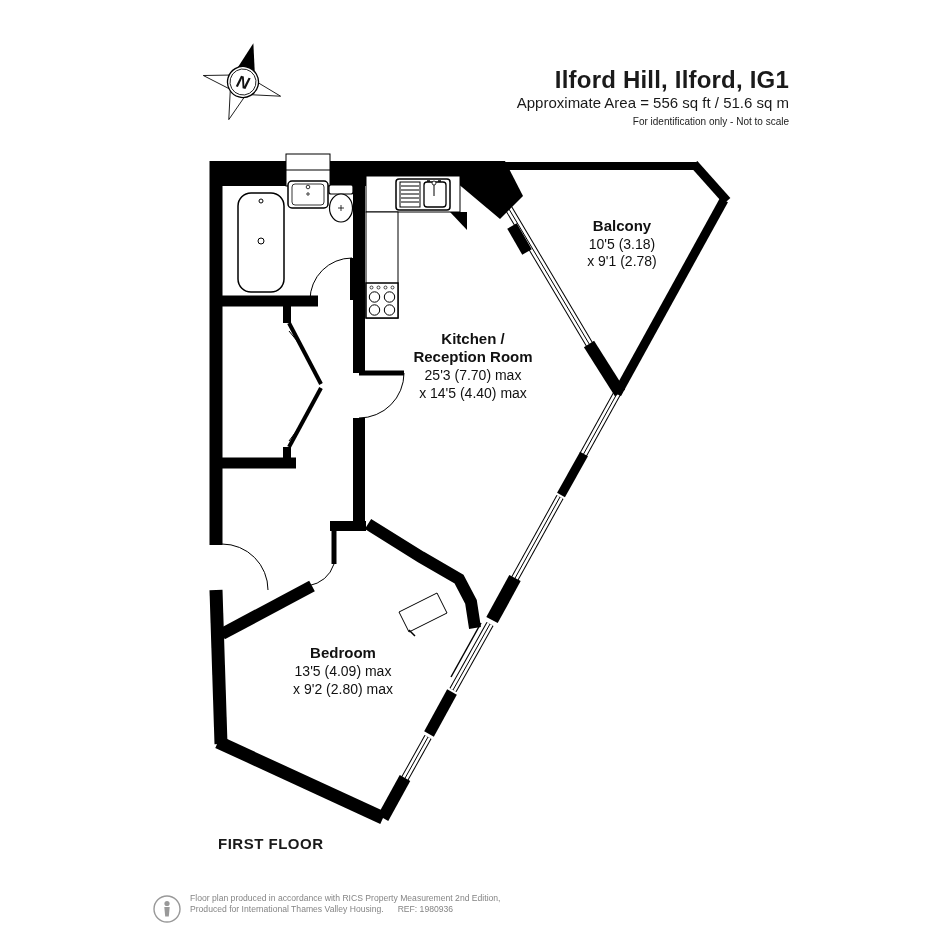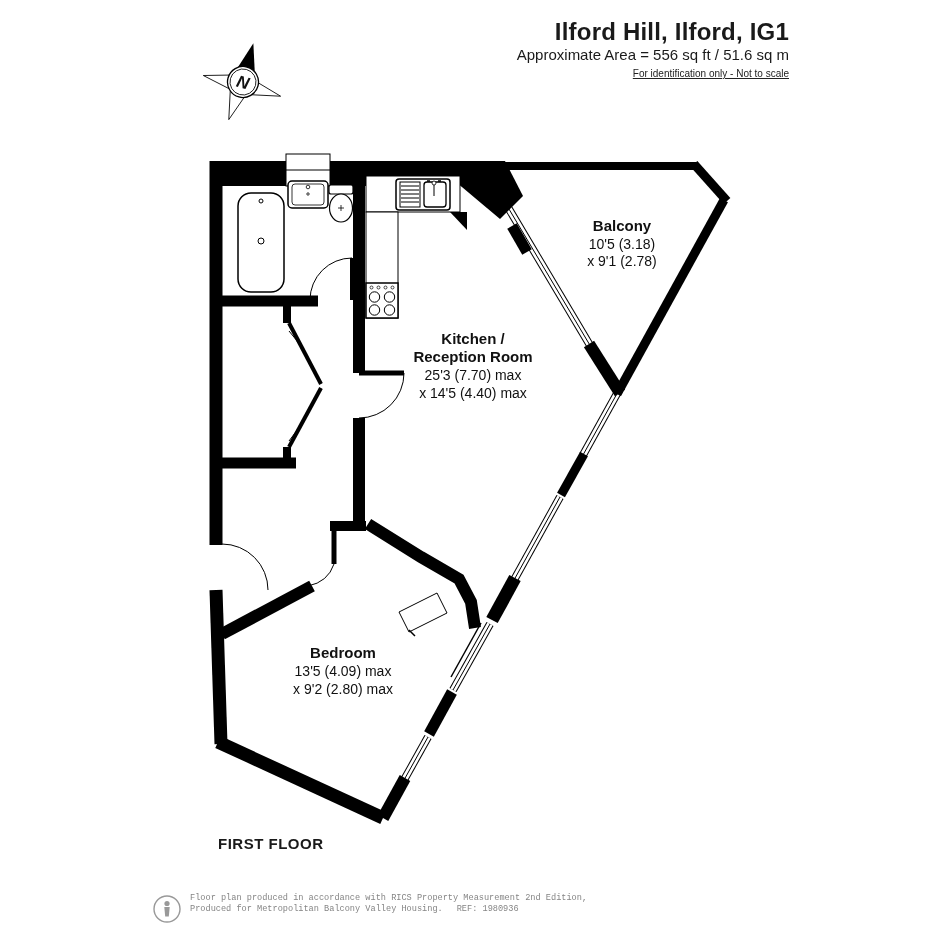--- a/index.html
+++ b/index.html
@@ -1,23 +1,23 @@
 <!DOCTYPE html>
 <html><head>
 <meta charset="utf-8">
 <style>
   html,body{margin:0;padding:0;background:#fff;}
   .canvas{position:relative;width:945px;height:945px;background:#ffffff;overflow:hidden;
           font-family:"Liberation Sans", sans-serif;color:#1a1a1a;}
   .header{position:absolute;top:18px;right:156px;text-align:right;}
-  .header .title{font-size:24px;font-weight:bold;letter-spacing:0.2px;}
+  .header .title{font-size:24px;font-weight:bold;letter-spacing:0.2px;margin-top:48px;}
   .header .area{font-size:15px;}
-  .header .disclaimer{font-size:10px;margin-top:5px;color:#222;text-decoration:underline;}
+  .header .disclaimer{font-size:10px;margin-top:5px;color:#222;}
   .floor-label{position:absolute;left:218px;top:835px;font-size:15px;font-weight:bold;letter-spacing:0.5px;}
-  .footer{position:absolute;left:152px;top:893px;display:flex;align-items:flex-start;font-family:Liberation Mono, monospace;}
+  .footer{position:absolute;left:152px;top:893px;display:flex;align-items:flex-start;}
   .footer .txt{margin-left:8px;font-size:8.6px;line-height:11px;color:#858585;}
   .footer .cr{margin-left:14px;}
   .footer .ref{margin-left:14px;}
   svg{position:absolute;left:0;top:0;}
   svg text{font-family:"Liberation Sans", sans-serif;fill:#111;}
   .room-name{font-weight:bold;font-size:15px;}
   .room-dim{font-size:14px;}
   .compass-n{font-weight:bold;font-style:italic;font-size:17px;}
 </style>
 </head>
@@ -232,18 +232,18 @@
     <svg width="30" height="34" viewBox="0 0 30 34" style="position:static">
       <circle cx="15" cy="16" r="13" fill="none" stroke="#999" stroke-width="1.4"></circle>
       <circle cx="15" cy="10.5" r="2.6" fill="#999"></circle>
       <path d="M 12.3,14 L 17.7,14 L 16.8,23.5 L 13.2,23.5 Z" fill="#999"></path>
     </svg>
     <div class="txt">
       <div>
         <span>Floor plan produced in accordance with RICS Property Measurement 2nd Edition,</span>
       </div>
       <div>
-        <span>Produced for Metropolitan Balcony Valley Housing.</span><span class="ref">REF: 1980936</span>
+        <span>Produced for International Thames Valley Housing.</span><span class="ref">REF: 1980936</span>
       </div>
     </div>
   </div>
 
 </div>
 
 </body></html>

